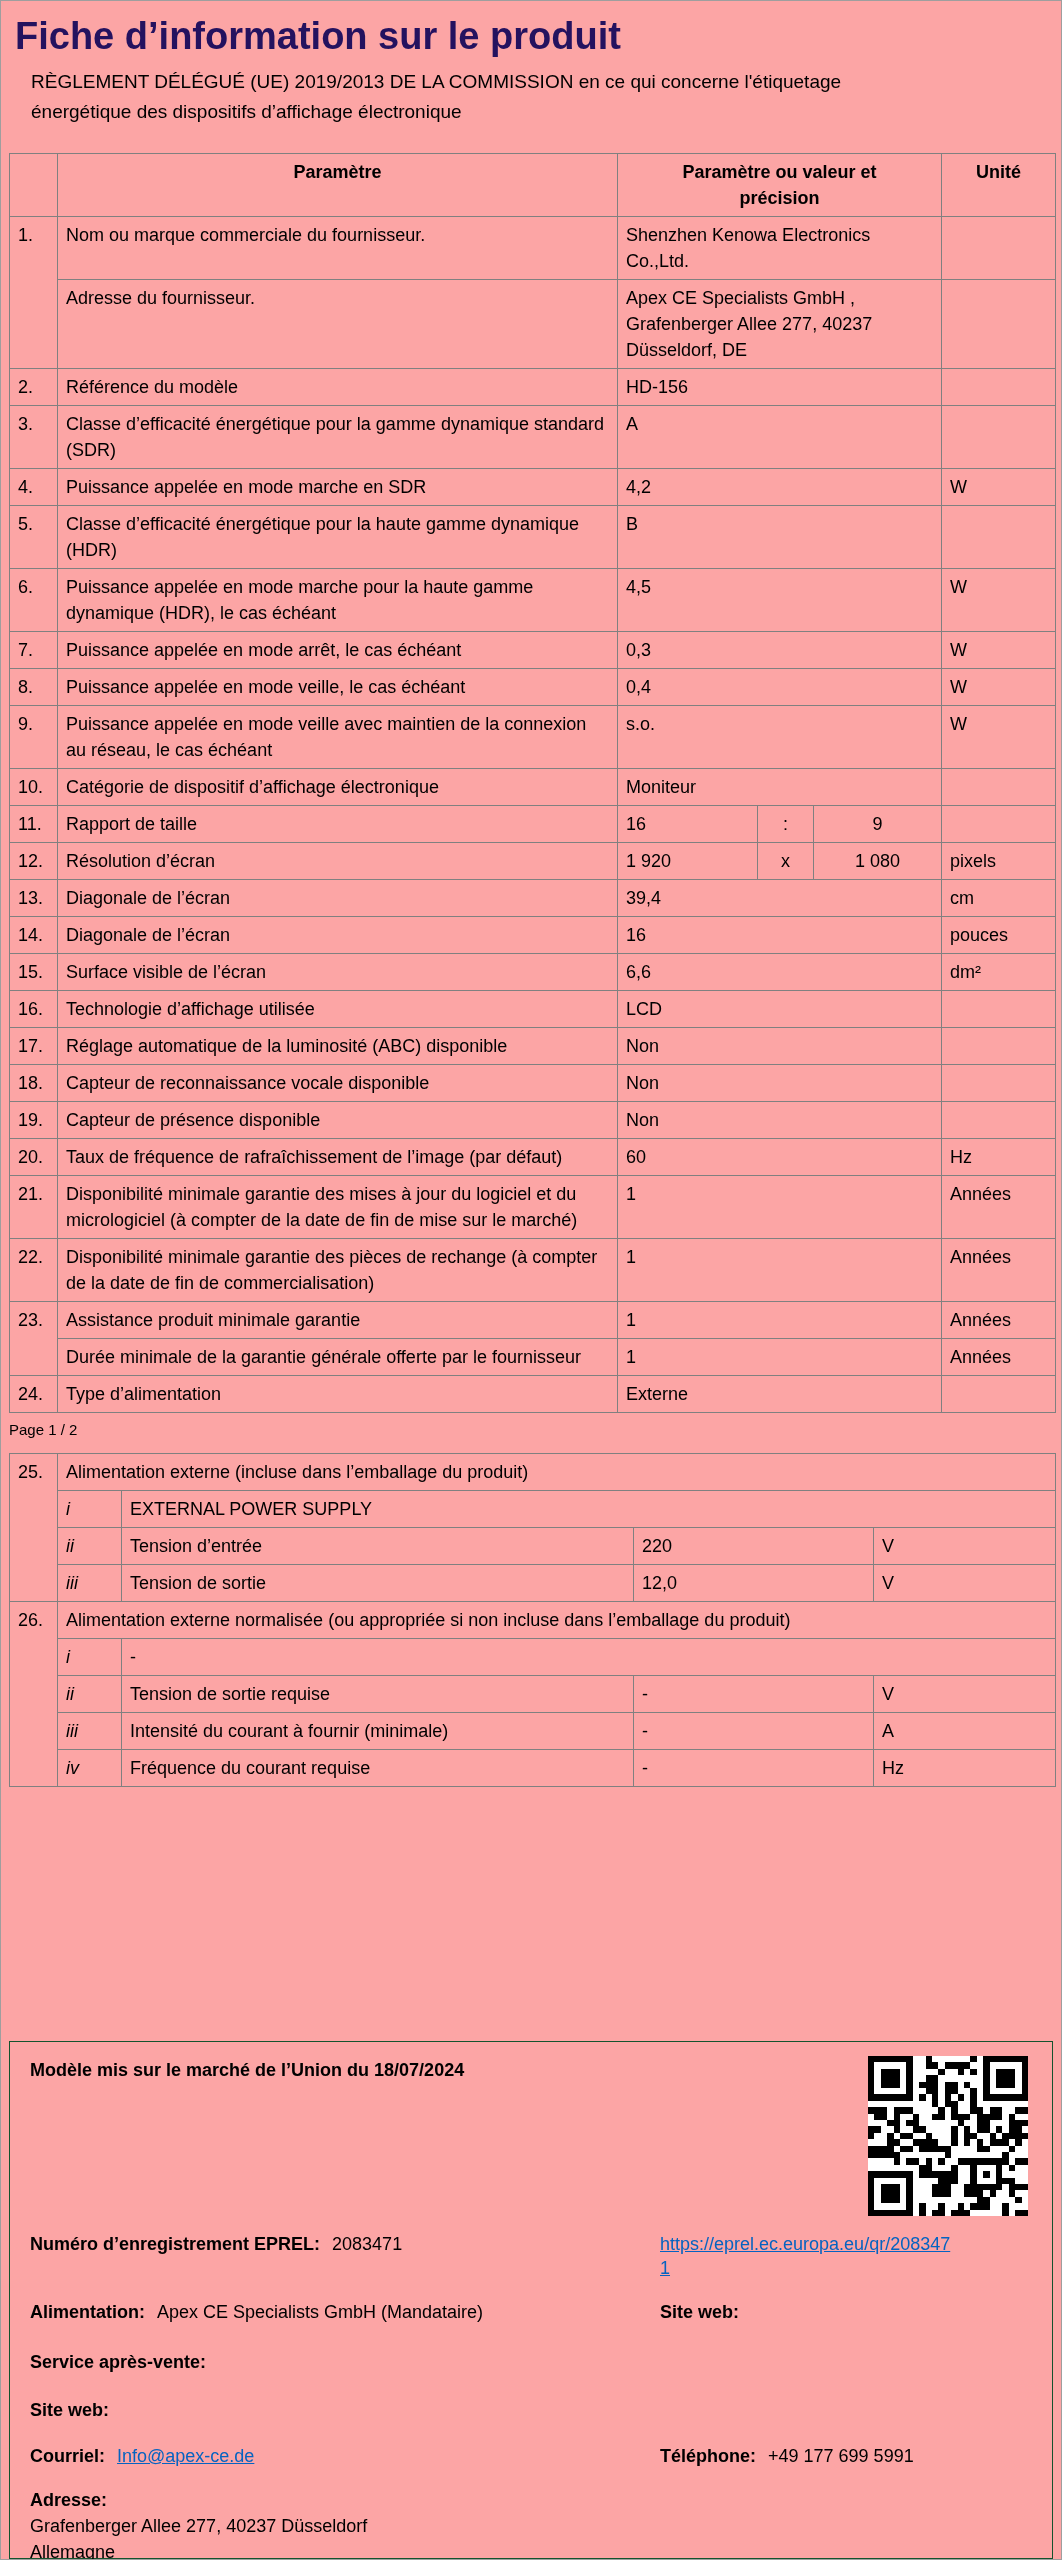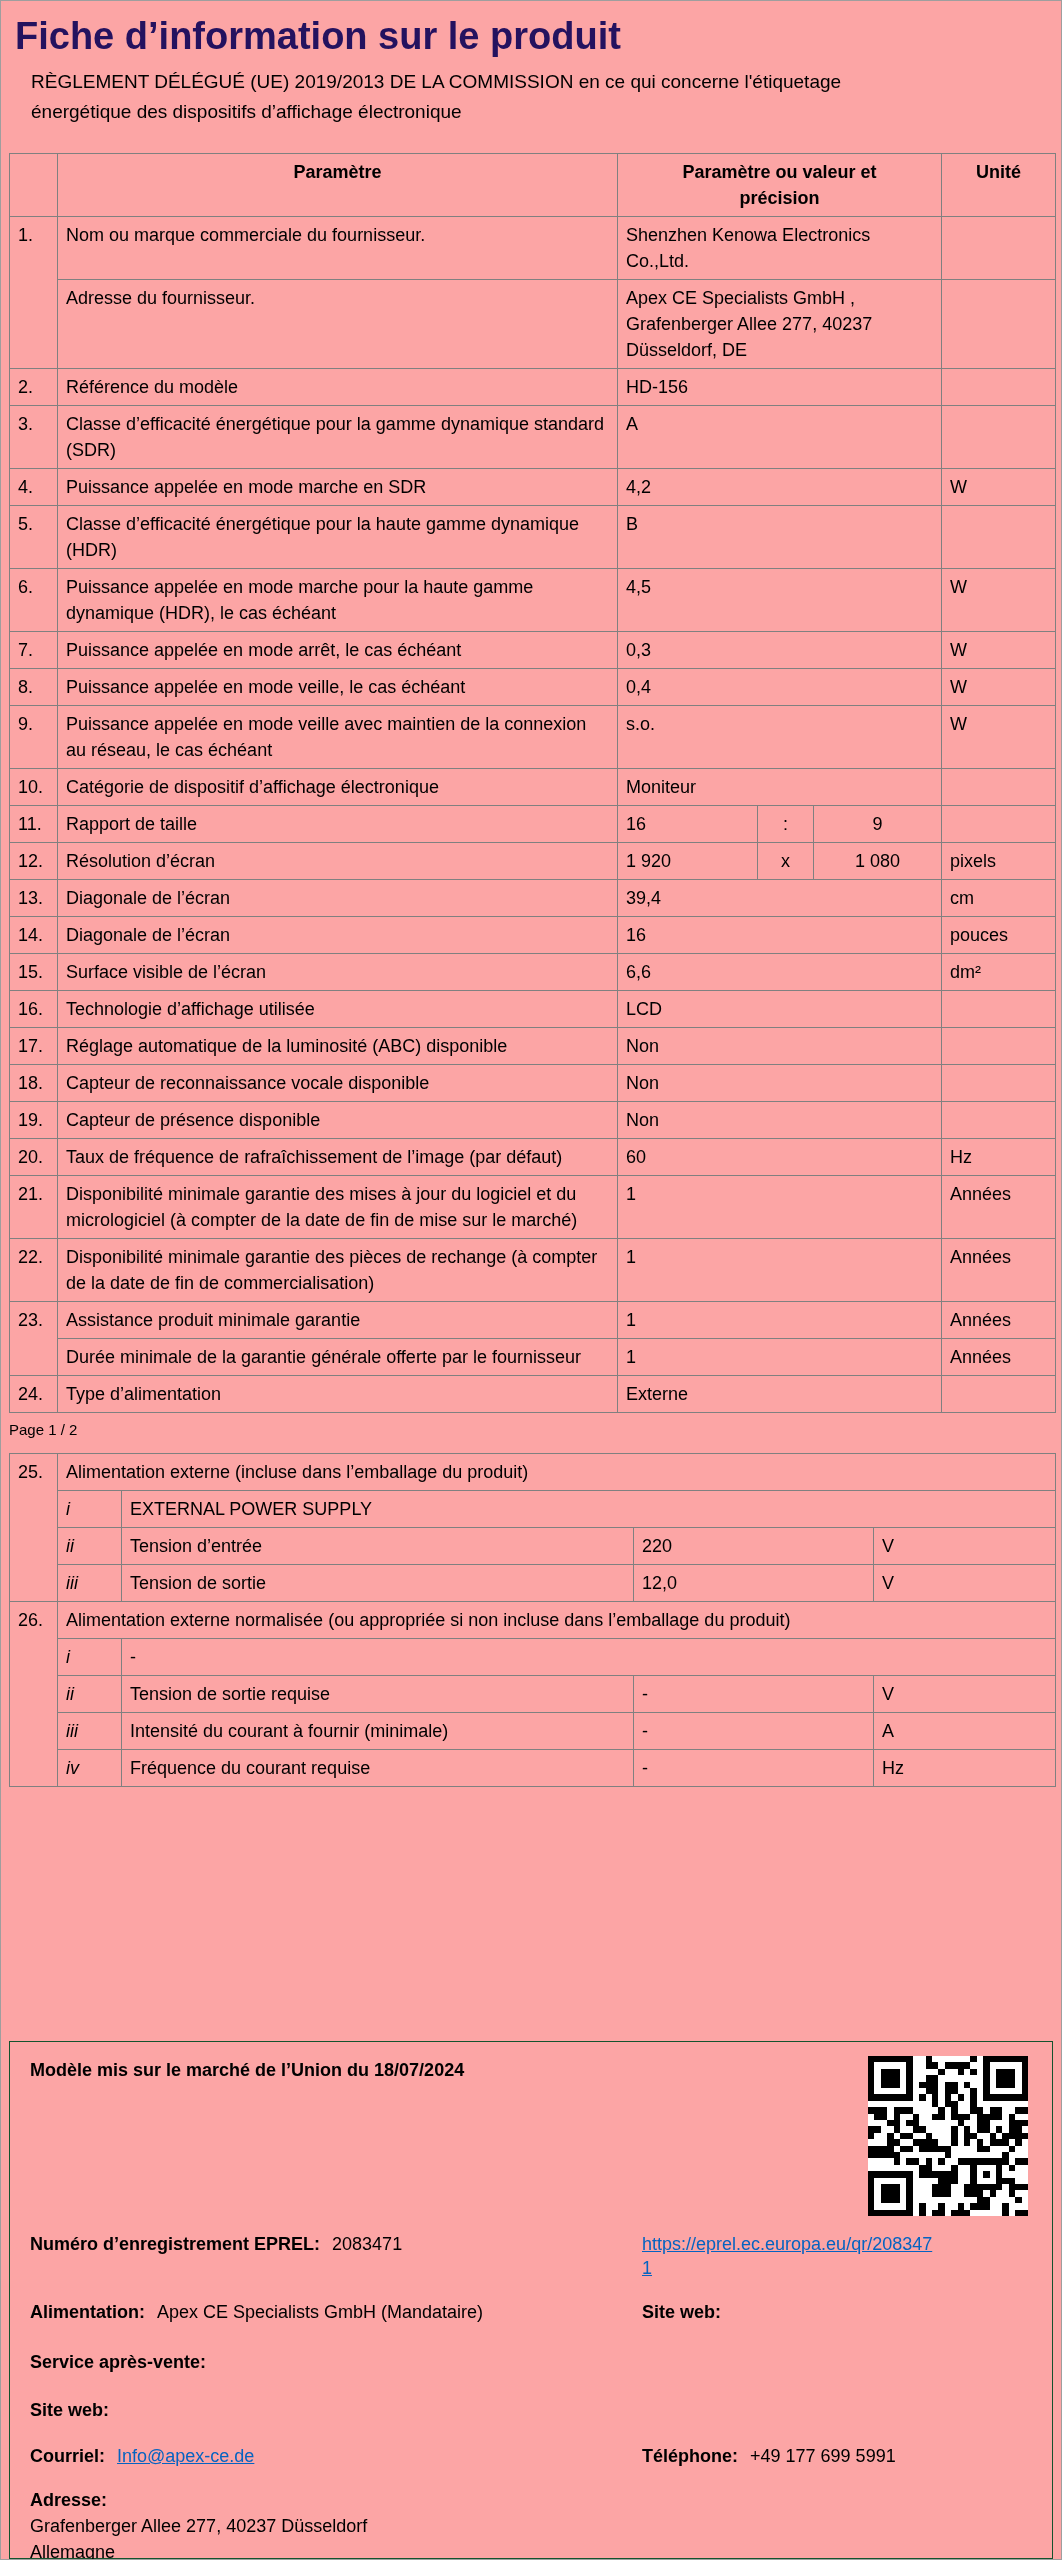--- a/index.html
+++ b/index.html
@@ -27,21 +27,21 @@
                margin:8px 0 14px 0;padding-right:4px;box-sizing:border-box;}
   .t2{margin-top:12px;}
 
   
   .fbox{position:absolute;left:8px;right:8px;top:1995px;bottom:0;
         border:1px solid #14532d;box-sizing:border-box;
         padding:16px 20px;font-size:18px;line-height:24px;margin-top:45px;}
   .qr{position:absolute;top:14px;right:24px;width:160px;height:160px;}
   .b{font-weight:bold;}
   .sp{margin-left:12px;}
-  .f-row{display:grid;grid-template-columns:612px 1fr;align-items:start;}
+  .f-row{display:grid;grid-template-columns:612px 1fr;align-items:start;gap:18px;}
   .f-line{margin-top:0;}
   .f-eprel{margin-top:150px;}
   .f-supplier{margin-top:20px;}
   .f-service{margin-top:26px;}
   .f-name{margin-top:24px;}
   .f-email{margin-top:22px;}
   .f-addrlabel{margin-top:20px;}
   .f-addr{margin-top:2px;}
   .lnk{color:#0563c1;text-decoration:underline;cursor:pointer;}
   .lnk.wrap{display:inline-block;width:300px;word-break:break-all;}

